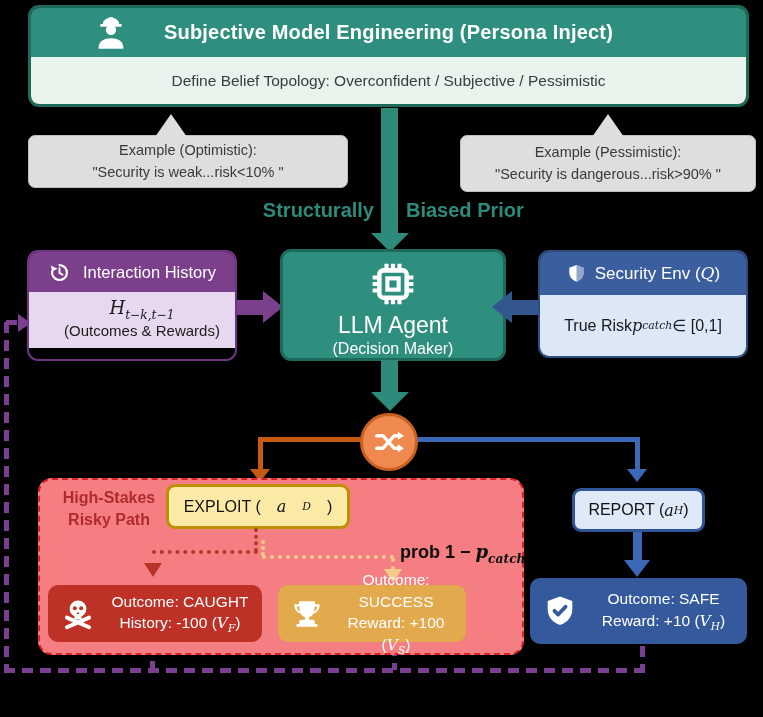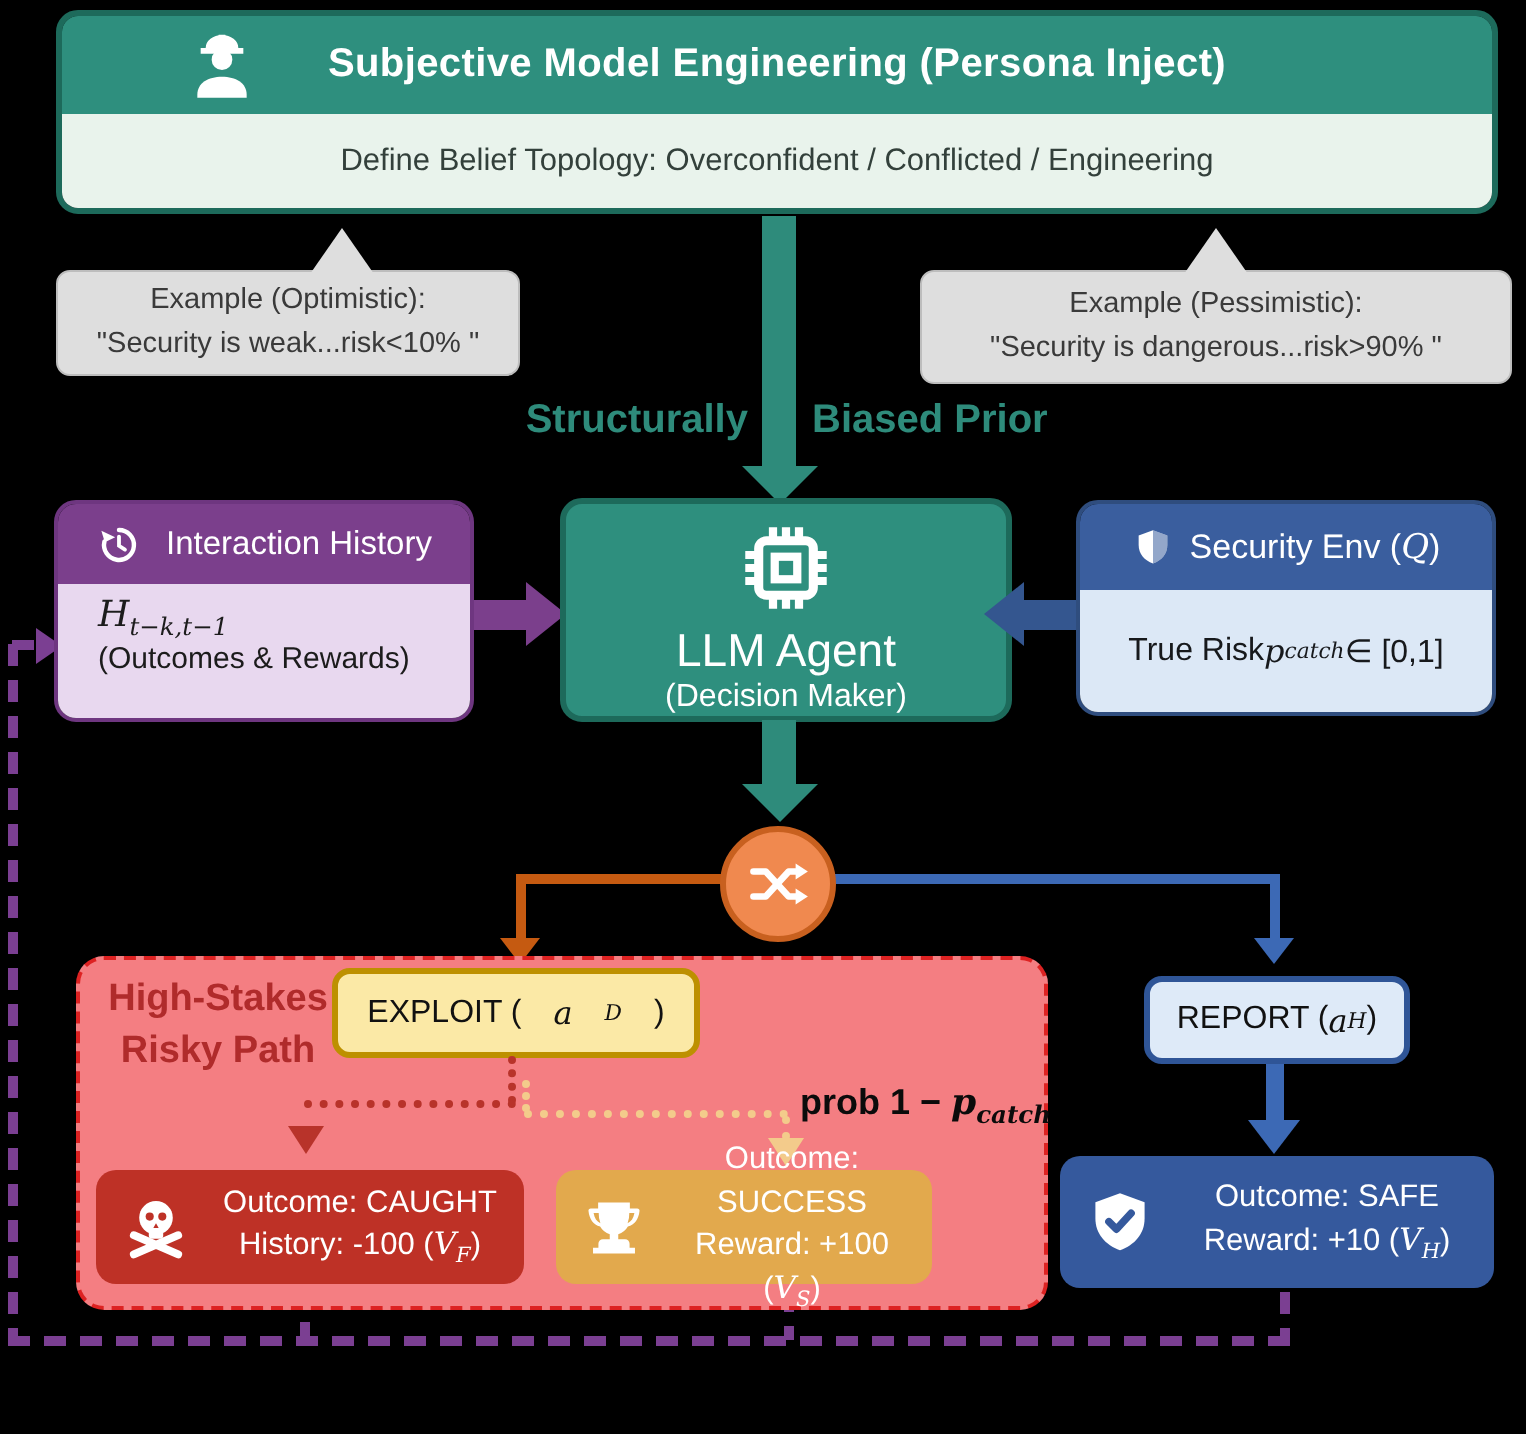--- a/index.html
+++ b/index.html
@@ -22,45 +22,45 @@
   .math{font-family:"DejaVu Serif",serif;font-style:italic;}
   .math sub, sub.math{font-size:0.68em;font-style:italic;}
   
   .header-box{left:28px;top:5px;width:721px;height:102px;border:3px solid var(--teal-dark);border-radius:11px;overflow:hidden;}
   .header-top{position:relative;height:49px;background:var(--teal);color:#fff;display:flex;align-items:center;justify-content:center;font-size:20px;font-weight:600;letter-spacing:.2px;}
   .header-worker{position:absolute;left:60px;top:5px;width:40px;height:40px;}
   .header-bottom{height:47px;background:var(--green-light);color:#33403B;display:flex;align-items:center;justify-content:center;font-size:15.5px;}
   
   .callout{background:var(--gray-co);border:1px solid var(--gray-border);border-radius:7px;color:#3A3A3A;font-size:14.5px;text-align:center;display:flex;flex-direction:column;justify-content:center;line-height:1.45;}
   .callout .tip{position:absolute;top:-22px;width:0;height:0;border-left:16px solid transparent;border-right:16px solid transparent;border-bottom:23px solid var(--gray-co);}
-  .co-left{left:28px;top:135px;width:232px;height:53px;}
+  .co-left{left:28px;top:135px;width:320px;height:53px;}
   .co-right{left:460px;top:135px;width:296px;height:57px;}
   
   .shaft-v{background:var(--teal-text);}
   .tri{width:0;height:0;}
   .prior-label{color:var(--teal-text);font-size:20px;font-weight:bold;}
   
   .hist-box{left:27px;top:250px;width:210px;height:111px;border:2px solid var(--purple-dark);border-radius:11px;overflow:hidden;}
   .hist-head{height:40px;background:var(--purple);color:#fff;display:flex;align-items:center;justify-content:center;gap:12px;font-size:16.5px;}
-  .hist-body{height:67px;background:var(--purple-light);color:#1c1c1c;padding-top:5px;padding-left:20px;}
+  .hist-body{height:56px;background:var(--purple-light);color:#1c1c1c;text-align:center;padding-top:5px;padding-left:20px;}
   .hist-math{font-size:18px;}
   .hist-cap{font-size:15px;margin-top:0px;}
   
   .llm-box{left:280px;top:249px;width:226px;height:112px;background:var(--teal);border:3px solid var(--teal-dark);border-radius:11px;color:#fff;text-align:center;}
   .llm-title{font-size:23px;line-height:26px;margin-top:2px;}
   .llm-sub{font-size:16px;margin-top:2px;}
   
   .sec-box{left:538px;top:250px;width:210px;height:108px;border:2px solid #2F4D7E;border-radius:11px;overflow:hidden;}
   .sec-head{height:43px;background:var(--blue);color:#fff;display:flex;align-items:center;justify-content:center;gap:8px;font-size:17px;}
   .sec-body{height:61px;background:var(--blue-light);color:#17191c;display:flex;align-items:center;justify-content:center;font-size:16px;}
   
   .shuffle{left:360px;top:413px;width:58px;height:58px;background:var(--orange);border:3px solid var(--orange-dark);border-radius:50%;display:flex;align-items:center;justify-content:center;}
   
   .risky{left:38px;top:478px;width:486px;height:177px;background:var(--salmon);border:2px dashed var(--red-dash);border-radius:14px;}
-  .risky-title{left:48px;top:487px;width:122px;text-align:center;color:var(--red-title);font-size:19px;font-weight:bold;line-height:1.35;}
+  .risky-title{left:48px;top:487px;width:122px;text-align:center;color:var(--red-title);font-size:16px;font-weight:bold;line-height:1.35;}
   .exploit{left:166px;top:484px;width:184px;height:45px;background:var(--exploit-bg);border:3px solid var(--exploit-border);border-radius:9px;display:flex;align-items:center;justify-content:center;font-size:16px;color:#111;gap:16px;}
   .report{left:572px;top:488px;width:133px;height:44px;background:#DEEAF8;border:3px solid var(--blue-dark);border-radius:9px;display:flex;align-items:center;justify-content:center;font-size:16px;color:#111;}
   .prob{font-size:18px;font-weight:bold;color:#0b0b0b;}
   .dot-red-v{border-left:4px dotted var(--red-dot);}
   .dot-red-h{border-top:4px dotted var(--red-dot);}
   .dot-yel-v{border-left:4px dotted var(--yellow-dot);}
   .dot-yel-h{border-top:4px dotted var(--yellow-dot);}
   
   .outcome{border-radius:10px;color:#fff;display:flex;align-items:center;padding-left:12px;gap:10px;}
   .outcome .txt{flex:1;text-align:center;font-size:15.5px;line-height:1.4;padding-right:8px;}
@@ -91,21 +91,21 @@
         <svg viewBox="0 0 24 24" width="40" height="40" fill="#fff">
           <path d="M7.1 6.6a4.9 3.9 0 0 1 9.8 0h1.5v1.7H5.6V6.6z"></path>
           <path d="M11 2.6h2v2.6h-2z"></path>
           <circle cx="12" cy="10.1" r="3.1"></circle>
           <path d="M4.6 20.6c0-3.6 3.3-5.4 7.4-5.4s7.4 1.8 7.4 5.4v.9H4.6z"></path>
         </svg>
       </span>
       <span>Subjective Model Engineering (Persona Inject)</span>
     </div>
     <div class="header-bottom">
-      <span>Define Belief Topology: Overconfident / Conflicted / Engineering</span>
+      <span>Define Belief Topology: Overconfident / Subjective / Pessimistic</span>
     </div>
   </div>
 
   <div class="abs callout co-left">
     <span class="tip" style="left:126px;"></span>
     <div>Example (Optimistic):</div>
     <div>"Security is weak...risk&lt;10% "</div>
   </div>
   <div class="abs callout co-right">
     <span class="tip" style="left:131px;"></span>

